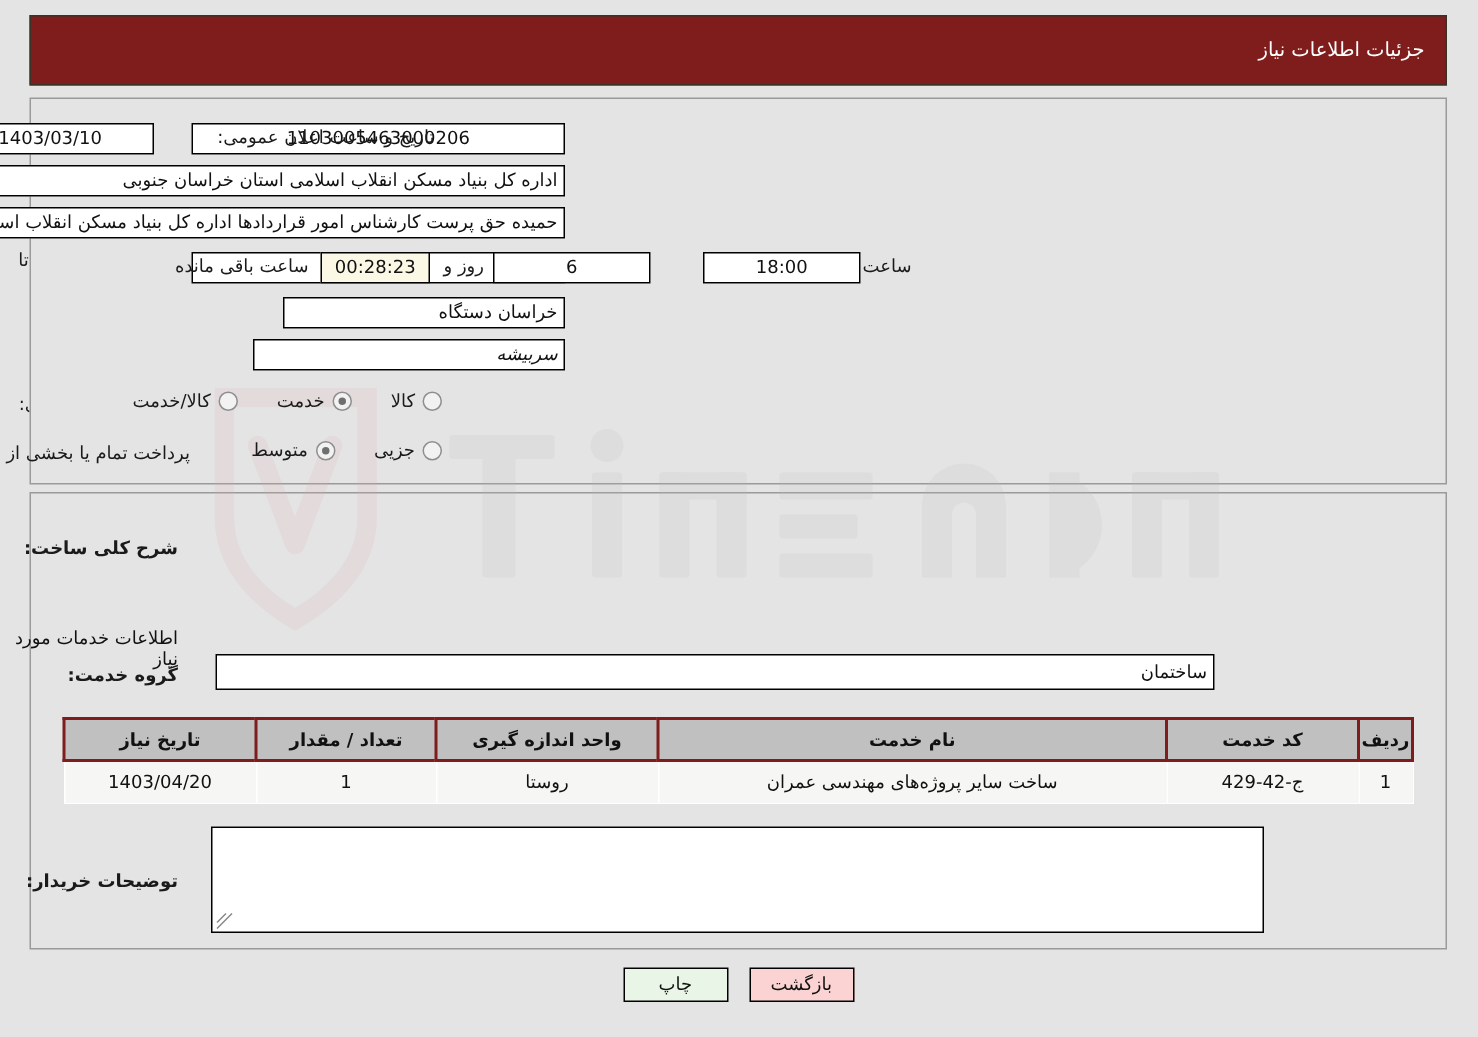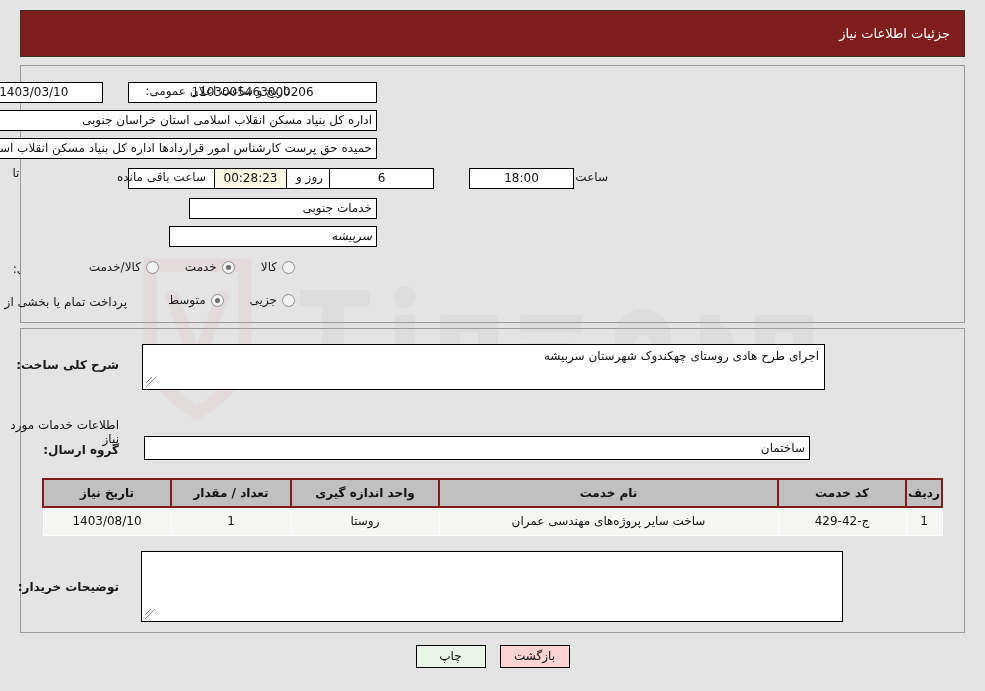--- a/index.html
+++ b/index.html
@@ -262,21 +262,21 @@
     <span class="fld cream" style="width:73px;">00:28:23</span>
   </div>
   <div class="row" style="right:779px; top:170px; z-index:3;">
     <span class="lbl">ساعت باقی مانده</span>
   </div>
 
   <div class="row" style="right:866px; top:200px;">
     <span class="lbl">استان محل تحویل:</span>
   </div>
   <div class="row" style="right:608px; top:198px; z-index:3;">
-    <span class="fld right" style="width:188px;">خدمات جنوبی</span>
+    <span class="fld right" style="width:188px;">خراسان دستگاه</span>
   </div>
 
   <div class="row" style="right:866px; top:228px;">
     <span class="lbl">شهر محل تحویل:</span>
   </div>
   <div class="row" style="right:608px; top:226px; z-index:3;">
     <span class="fld right" style="width:208px;font-style:italic;">سربیشه</span>
   </div>
 
   <div class="row" style="right:866px; top:262px;">
@@ -312,31 +312,25 @@
   </div>
   <div class="row" style="right:858px; top:295px; z-index:6;">
     <span class="lbl">پرداخت تمام یا بخشی از مبلغ خرید،از محل "اسناد خزانه اسلامی" خواهد بود.</span>
   </div>
 
   <div class="panel" id="panel-middle"></div>
 
   <div class="row" style="right:866px; top:358px; z-index:6;">
     <span class="lbl bold">شرح کلی ساخت:</span>
   </div>
-  <div class="ta" style="right:160px; top:344px; width:683px; height:46px; z-index:6;">
-    <span>اجرای طرح هادی روستای چهکندوک شهرستان سربیشه</span>
-    <svg class="grip" viewBox="0 0 12 12" xmlns="http://www.w3.org/2000/svg">
-      <path d="M1 11 L11 1 M1 7 L7 1" stroke="#888" stroke-width="1" fill="none"></path>
-    </svg>
-  </div>
 
   <div class="heading" style="right:866px; top:418px; z-index:6;">اطلاعات خدمات مورد نیاز</div>
 
   <div class="row" style="right:866px; top:443px; z-index:6;">
-    <span class="lbl bold">گروه ارسال:</span>
+    <span class="lbl bold">گروه خدمت:</span>
   </div>
   <div class="row" style="right:175px; top:436px; z-index:6;">
     <span class="fld right" style="width:666px; height:24px; line-height:22px;">ساختمان</span>
   </div>
 
   <table class="tbl">
     <thead>
       <tr>
         <th style="width:36px;">ردیف</th>
         <th style="width:128px;">کد خدمت</th>
@@ -346,21 +340,21 @@
         <th style="width:128px;">تاریخ نیاز</th>
       </tr>
     </thead>
     <tbody>
       <tr>
         <td>1</td>
         <td>ج-42-429</td>
         <td>ساخت سایر پروژه‌های مهندسی عمران</td>
         <td>روستا</td>
         <td>1</td>
-        <td>1403/08/10</td>
+        <td>1403/04/20</td>
       </tr>
     </tbody>
   </table>
 
   <div class="row" style="right:866px; top:580px; z-index:6;">
     <span class="lbl bold">توضیحات خریدار:</span>
   </div>
   <div class="ta" style="right:142px; top:551px; width:702px; height:71px; z-index:6;">
     <span></span>
     <svg class="grip" viewBox="0 0 12 12" xmlns="http://www.w3.org/2000/svg">

